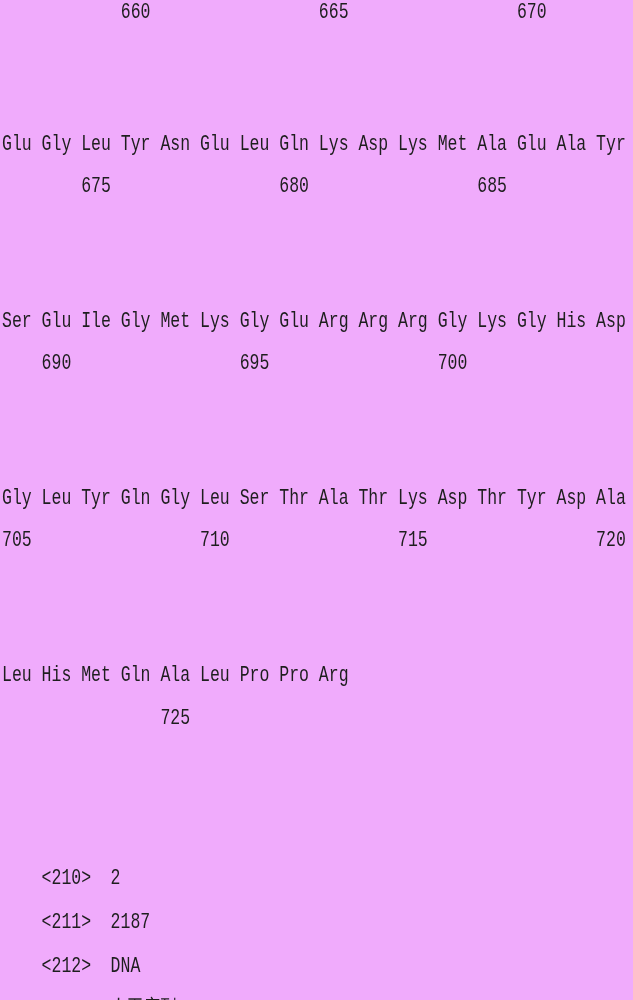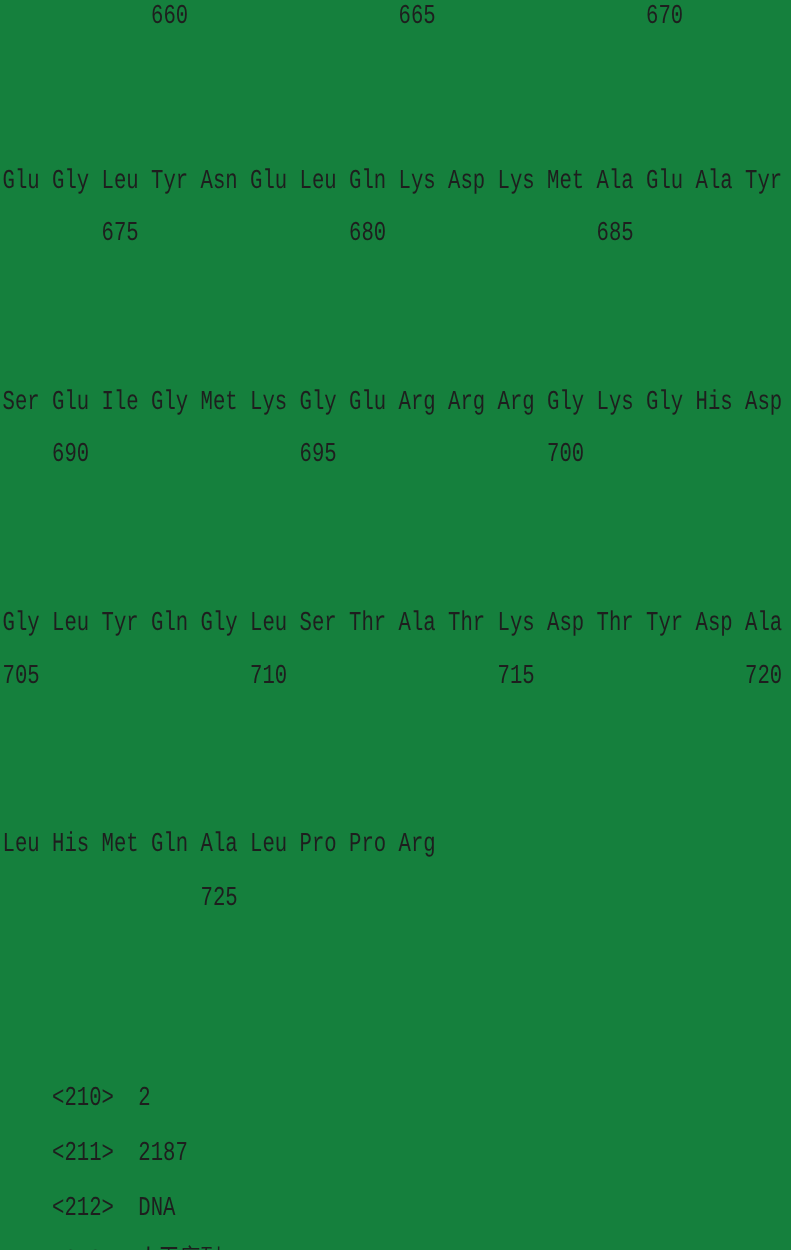--- a/index.html
+++ b/index.html
@@ -1,21 +1,21 @@
 <!DOCTYPE html>
 <html><head>
 <meta charset="utf-8">
 <style>
   html, body { margin: 0; padding: 0; background: #e8e8e8; }
   .page {
     position: relative;
     width: 633px;
     height: 1000px;
     margin: 0 auto;
-    background: #15803d;
+    background: #f0abfc;
     overflow: hidden;
     font-family: "Liberation Mono", "DejaVu Sans Mono", monospace;
     color: #1e1e1e;
   }
   .line {
     position: absolute;
     left: 2px;
     white-space: pre;
     font-size: 16.5px;
     line-height: 17px;

